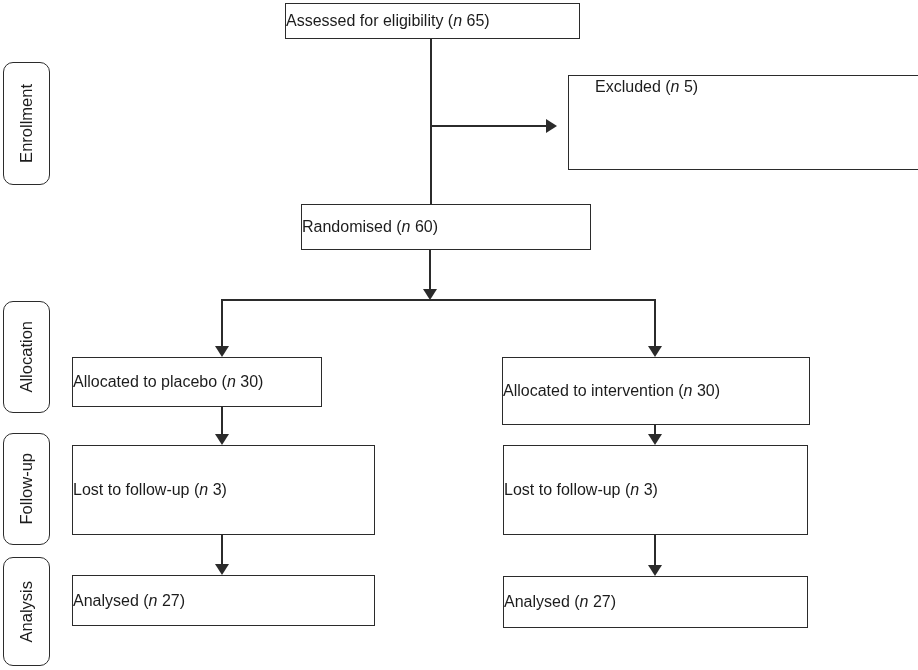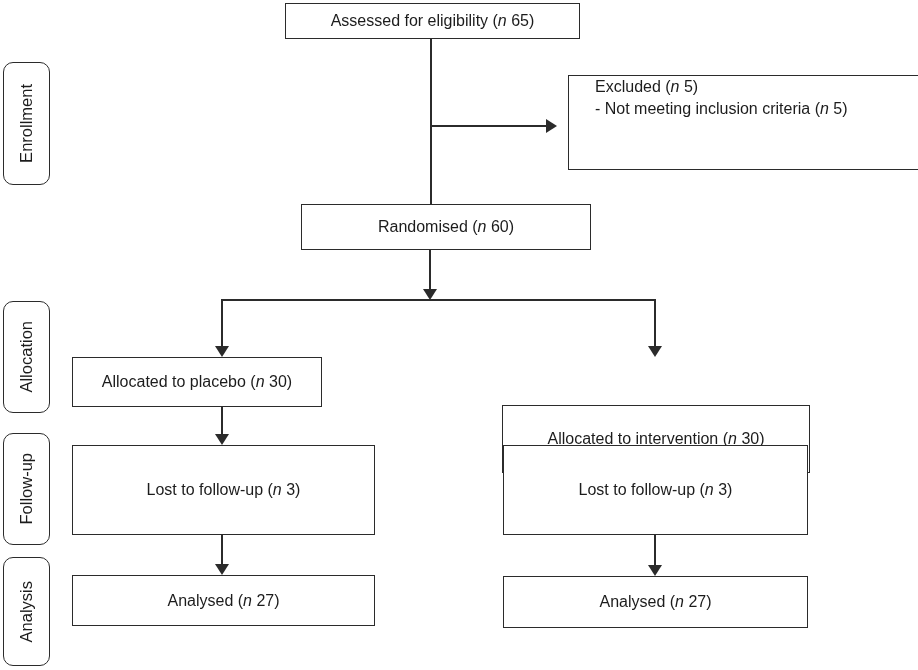--- a/index.html
+++ b/index.html
@@ -16,21 +16,21 @@
     color:var(--ink);
     overflow:hidden;
   }
   .box{
     position:absolute;
     border:1.6px solid var(--line);
     background:var(--bg);
     box-sizing:border-box;
     display:flex;
     align-items:center;
-    justify-content:center;
+    justify-content:flex-start;
     font-size:16px;
     line-height:22px;
     text-align:center;
     color:var(--ink);
   }
   .box.left-align{
     justify-content:flex-start;
     text-align:left;
     padding-left:26px;
     flex-direction:column;
@@ -111,32 +111,31 @@
   <div class="arr-down" style="left:215px;top:564px;"></div>
   <div class="vline" style="left:654px;top:535px;height:30px;"></div>
   <div class="arr-down" style="left:648px;top:565px;"></div>
 
   <div class="box" style="left:285px;top:3px;width:295px;height:36px;">
     <span><span>Assessed for eligibility (</span><span class="n-it">n</span><span> 65)</span></span>
   </div>
 
   <div class="box left-align" style="left:557px;top:75px;width:358px;height:95px;">
     <span class="txtline"><span>Excluded (</span><span class="n-it">n</span><span> 5)</span></span>
-    <span class="txtline"><span>- Not meeting inclusion criteria (</span><span class="n-it">n</span><span> 5)</span></span>
   </div>
 
   <div class="box" style="left:301px;top:204px;width:290px;height:46px;">
     <span><span>Randomised (</span><span class="n-it">n</span><span> 60)</span></span>
   </div>
 
   <div class="box" style="left:72px;top:357px;width:250px;height:50px;">
     <span><span>Allocated to placebo (</span><span class="n-it">n</span><span> 30)</span></span>
   </div>
 
-  <div class="box" style="left:502px;top:357px;width:308px;height:68px;margin-top:48px;">
+  <div class="box" style="left:502px;top:357px;width:308px;height:68px;">
     <span><span>Allocated to intervention (</span><span class="n-it">n</span><span> 30)</span></span>
   </div>
 
   <div class="box" style="left:72px;top:445px;width:303px;height:90px;">
     <span><span>Lost to follow-up (</span><span class="n-it">n</span><span> 3)</span></span>
   </div>
 
   <div class="box" style="left:503px;top:445px;width:305px;height:90px;">
     <span><span>Lost to follow-up (</span><span class="n-it">n</span><span> 3)</span></span>
   </div>

